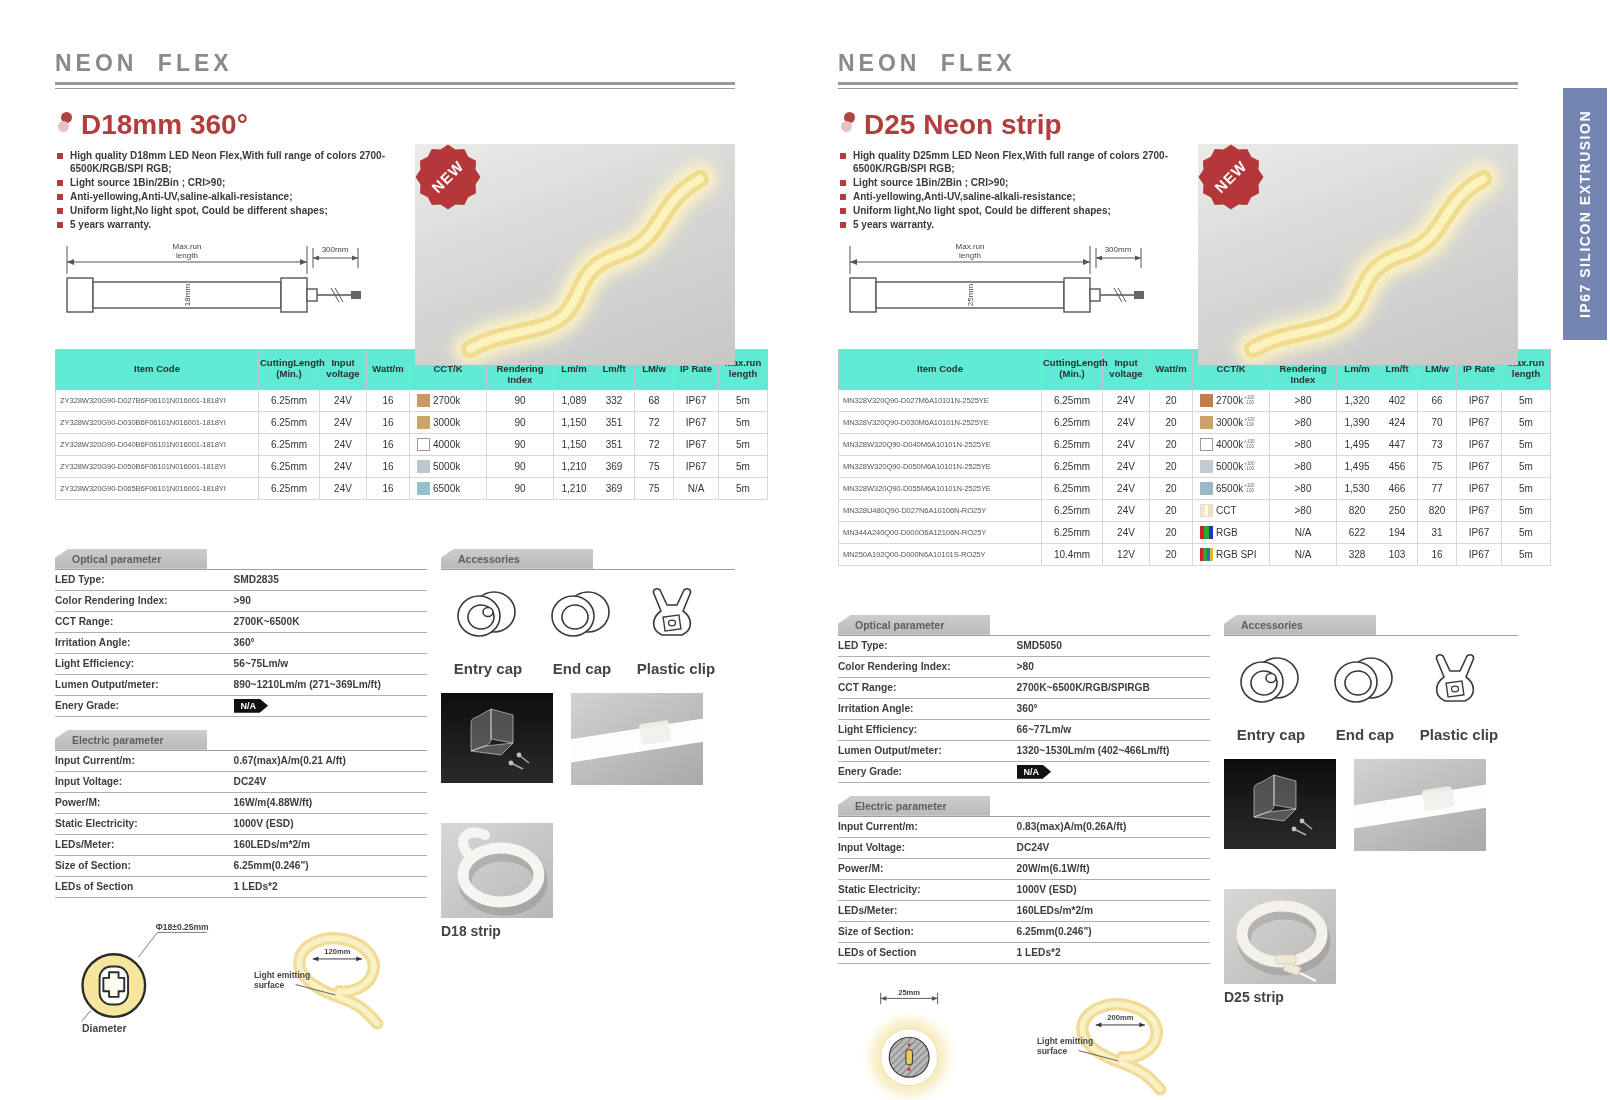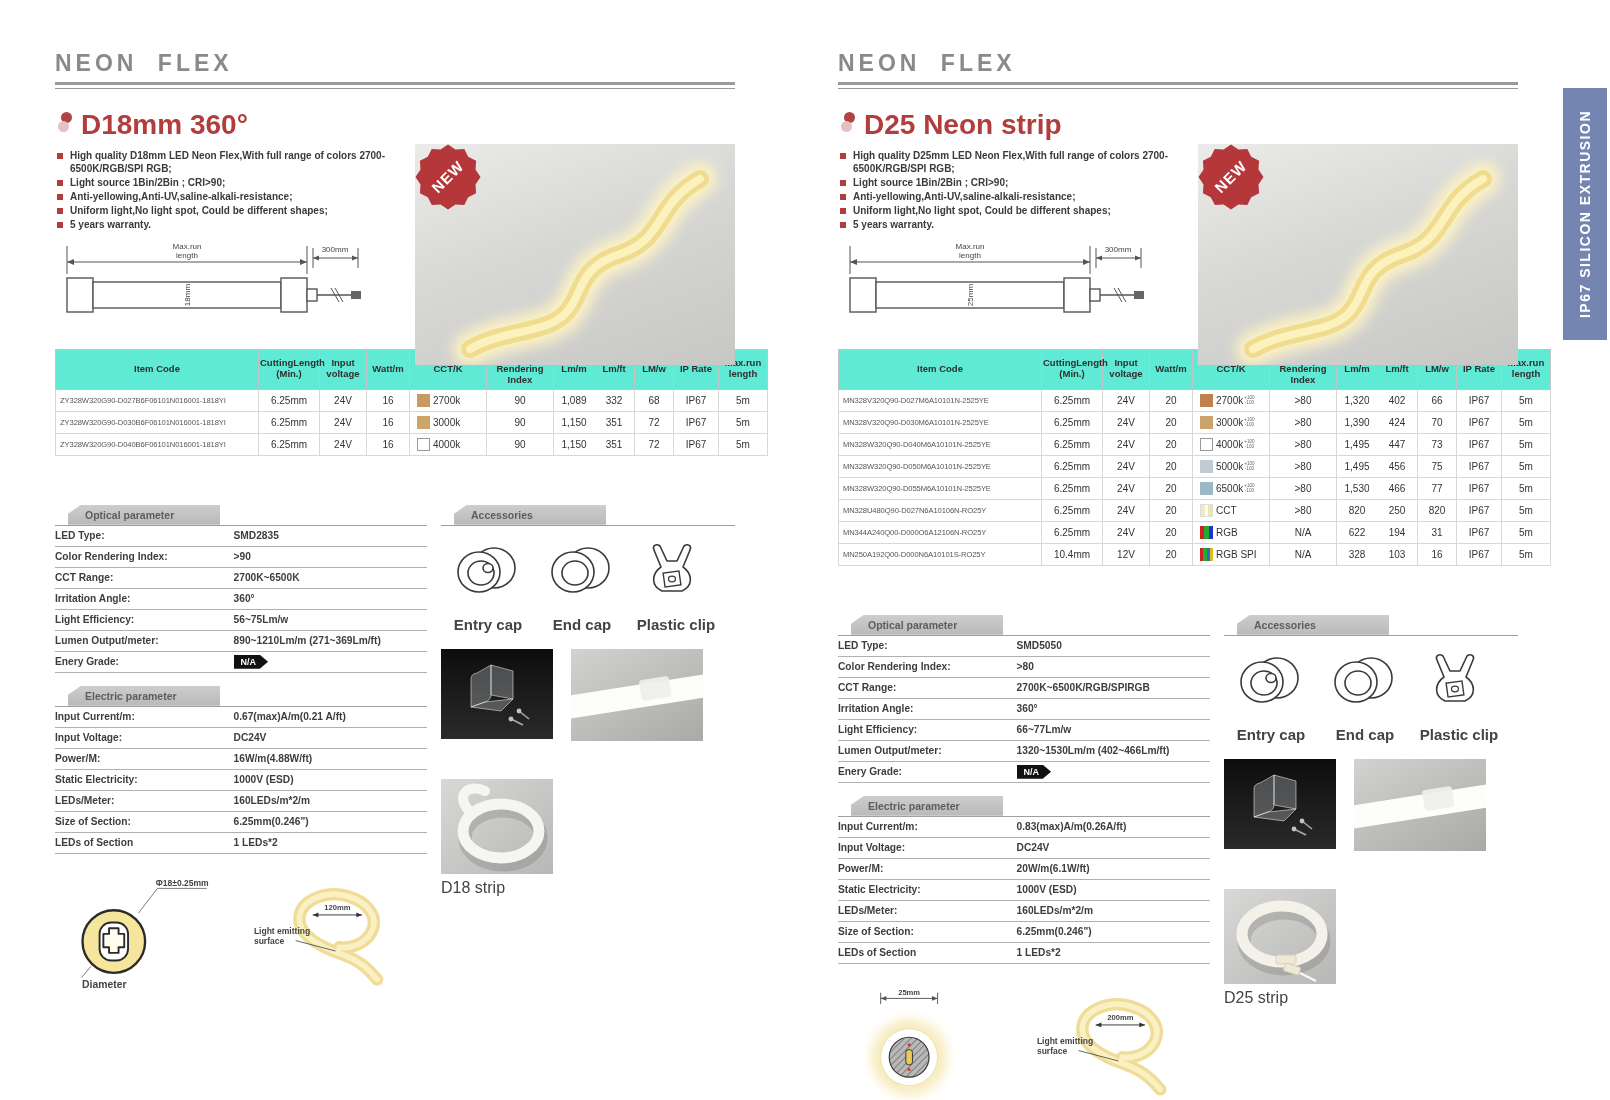--- a/index.html
+++ b/index.html
@@ -58,21 +58,21 @@
   .sw-rgbspi{background:linear-gradient(90deg,#cc2222 0 25%,#22aa33 25% 50%,#3366cc 50% 75%,#ddbb22 75%);}
   .sw-cct{background:linear-gradient(90deg,#f4e9c4 0 34%,#fdfdf8 34% 67%,#efe3ae 67%);border:1px solid #ddd;box-sizing:border-box;}
   .cct-label{font-size:10px;color:#333;}
   .tol{display:inline-flex;flex-direction:column;justify-content:center;margin-left:1px;}
   .tol i{font-style:normal;font-size:4.6px;line-height:5px;color:#666;}
 
   
   .lower{display:grid;grid-template-columns:372px 1fr;margin-top:48px;column-gap:14px;}
 
   .banner-wrap{border-bottom:1px solid #9f9f9f;height:21px;position:relative;}
-  .banner{position:absolute;left:13px;bottom:0;width:152px;height:20px;
+  .banner{position:absolute;left:0;bottom:0;width:152px;height:20px;
     background:linear-gradient(#cdcdcd,#b9b9b9);
     clip-path:polygon(13px 0,100% 0,100% 100%,0 100%,0 9px);
     display:flex;align-items:center;}
   .banner span{font-size:10.5px;font-weight:700;color:#5d5d5d;margin-left:17px;}
 
   .param-rows{margin:0;}
   .param-row{display:flex;align-items:center;height:20px;border-bottom:1px solid #b0b0b0;}
   .param-row .pl{flex:0 0 48%;font-size:10.2px;font-weight:700;color:#3d3d3d;}
   .param-row .pv{font-size:10.2px;font-weight:600;color:#3d3d3d;}
   .energy-tag{display:inline-block;background:#111;color:#fff;font-size:9px;font-weight:700;
@@ -85,21 +85,21 @@
 
   
   .acc-icons{display:flex;margin-top:14px;}
   .acc-item{width:94px;text-align:center;}
   .acc-item .cap{font-size:15px;color:#444;margin-top:10px;font-weight:600;}
   .acc-photos{display:flex;gap:18px;margin-top:16px;}
   .ph-box{position:relative;overflow:hidden;}
   .ph-clip{width:112px;height:90px;background:linear-gradient(#0d0d0d,#2a2a2a);}
   .ph-strip{width:132px;height:92px;background:linear-gradient(150deg,#d2d2d0,#a9a9a7);}
   .ph-coil{width:112px;height:95px;background:linear-gradient(140deg,#d8d8d6,#b7b7b5);margin-top:38px;}
-  .strip-label{font-size:16px;font-weight:400;color:#444;margin-top:5px;}
+  .strip-label{font-size:14px;font-weight:700;color:#444;margin-top:5px;}
 
   
   #side-tab{position:absolute;left:1563px;top:88px;width:44px;height:252px;background:#7585b2;
     display:flex;align-items:center;justify-content:center;}
   #side-tab .v-text{writing-mode:vertical-rl;transform:rotate(180deg);color:#fff;
     font-size:14px;font-weight:700;letter-spacing:1.5px;white-space:nowrap;}
 </style>
 </head>
 <body>
 
@@ -251,20 +251,56 @@
               <span class="cct-label">4000k</span>
             </span>
           </td>
           <td class="col-cri">90</td>
           <td class="col-lmm">1,150</td>
           <td class="col-lmft">351</td>
           <td class="col-lmw">72</td>
           <td class="col-ip">IP67</td>
           <td class="col-max">5m</td>
         </tr>
+        <tr>
+          <td class="col-item">ZY328W320G90-D050B6F06101N016001-1818YI</td>
+          <td class="col-cut">6.25mm</td>
+          <td class="col-volt">24V</td>
+          <td class="col-watt">16</td>
+          <td class="col-cct">
+            <span class="cw">
+              <span class="sw" style="background: rgb(189, 199, 206);"></span>
+              <span class="cct-label">5000k</span>
+            </span>
+          </td>
+          <td class="col-cri">90</td>
+          <td class="col-lmm">1,210</td>
+          <td class="col-lmft">369</td>
+          <td class="col-lmw">75</td>
+          <td class="col-ip">IP67</td>
+          <td class="col-max">5m</td>
+        </tr>
+        <tr>
+          <td class="col-item">ZY328W320G90-D065B6F06101N016001-1818YI</td>
+          <td class="col-cut">6.25mm</td>
+          <td class="col-volt">24V</td>
+          <td class="col-watt">16</td>
+          <td class="col-cct">
+            <span class="cw">
+              <span class="sw" style="background: rgb(147, 194, 204);"></span>
+              <span class="cct-label">6500k</span>
+            </span>
+          </td>
+          <td class="col-cri">90</td>
+          <td class="col-lmm">1,210</td>
+          <td class="col-lmft">369</td>
+          <td class="col-lmw">75</td>
+          <td class="col-ip">N/A</td>
+          <td class="col-max">5m</td>
+        </tr>
       </tbody>
   </table>
 
   <div class="lower">
     <div>
       <div class="banner-wrap">
         <div class="banner">
             <span>Optical parameter</span>
           </div>
       </div>

